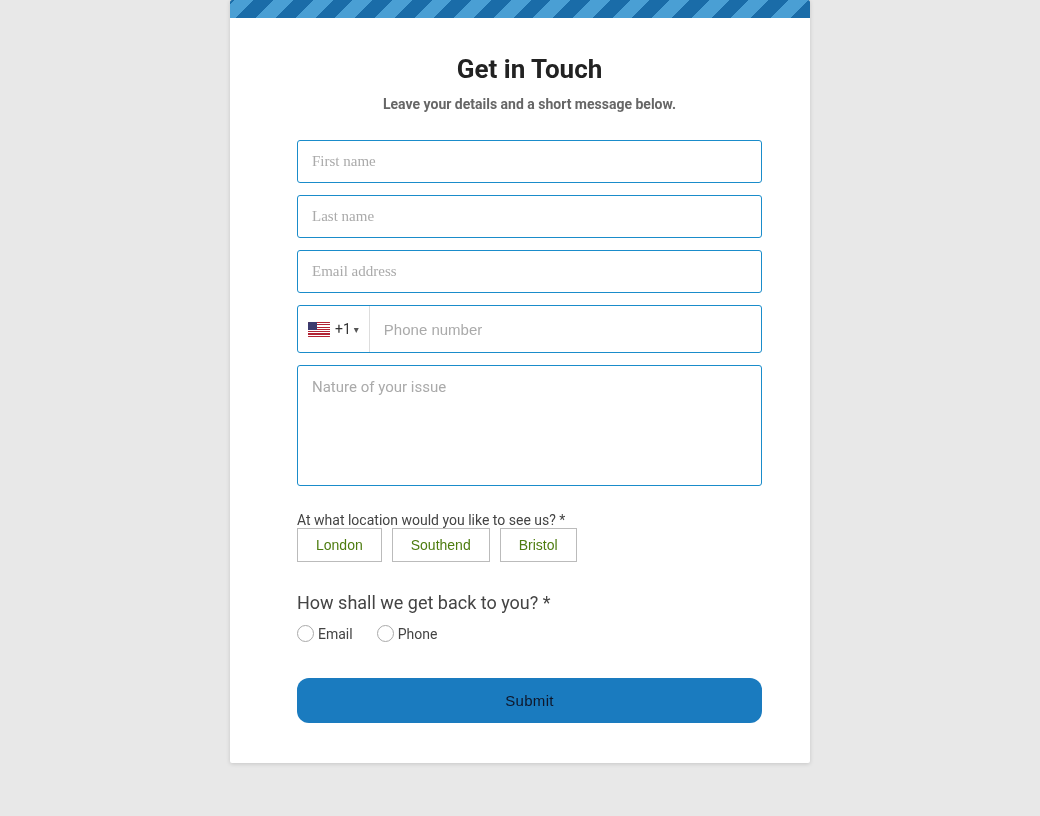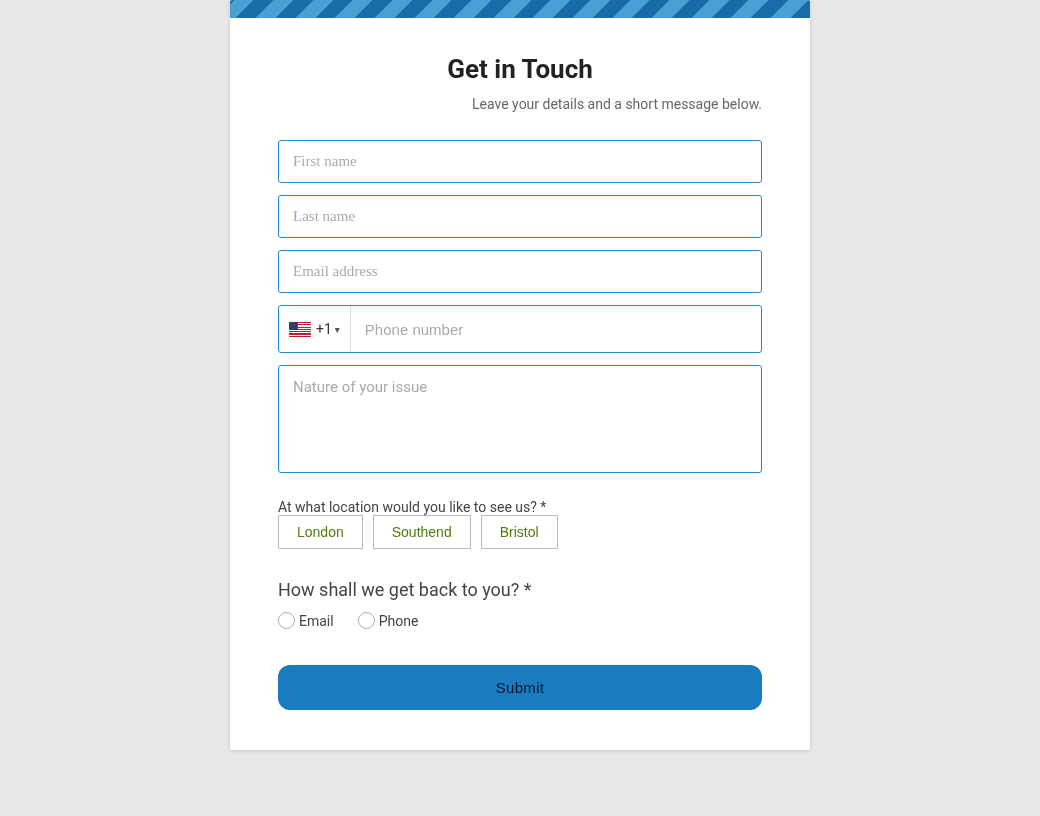--- a/index.html
+++ b/index.html
@@ -42,36 +42,37 @@
       background: repeating-linear-gradient(
         -45deg,
         #1a6ca8 0px,
         #1a6ca8 14px,
         #4a9fd4 14px,
         #4a9fd4 28px
       );
     }
 
     .card-body {
-      padding: 36px 48px 40px 48px;
+      padding: 36px 48px 40px 67px;
     }
 
     .form-title {
       text-align: center;
       font-size: 26px;
       font-weight: 700;
       color: #222;
       margin-bottom: 12px;
     }
 
     .form-subtitle {
-      text-align: right;
+      text-align: center;
       font-size: 14px;
       color: #666;
       margin-bottom: 28px;
+      font-weight: bold;
     }
 
     .form-input {
       width: 100%;
       border: 1.5px solid #1a8cca;
       border-radius: 3px;
       padding: 12px 14px;
       font-size: 15px;
       color: #333;
       outline: none;
@@ -167,21 +168,21 @@
       width: 100%;
       border: 1.5px solid #1a8cca;
       border-radius: 3px;
       padding: 12px 14px;
       font-size: 15px;
       color: #333;
       outline: none;
       margin-bottom: 22px;
       background: #fff;
       resize: none;
-      height: 108px;
+      height: 121px;
       font-family: inherit;
     }
 
     .form-textarea::placeholder {
       color: #aaa;
     }
 
     .location-label {
       font-size: 14px;
       color: #444;

